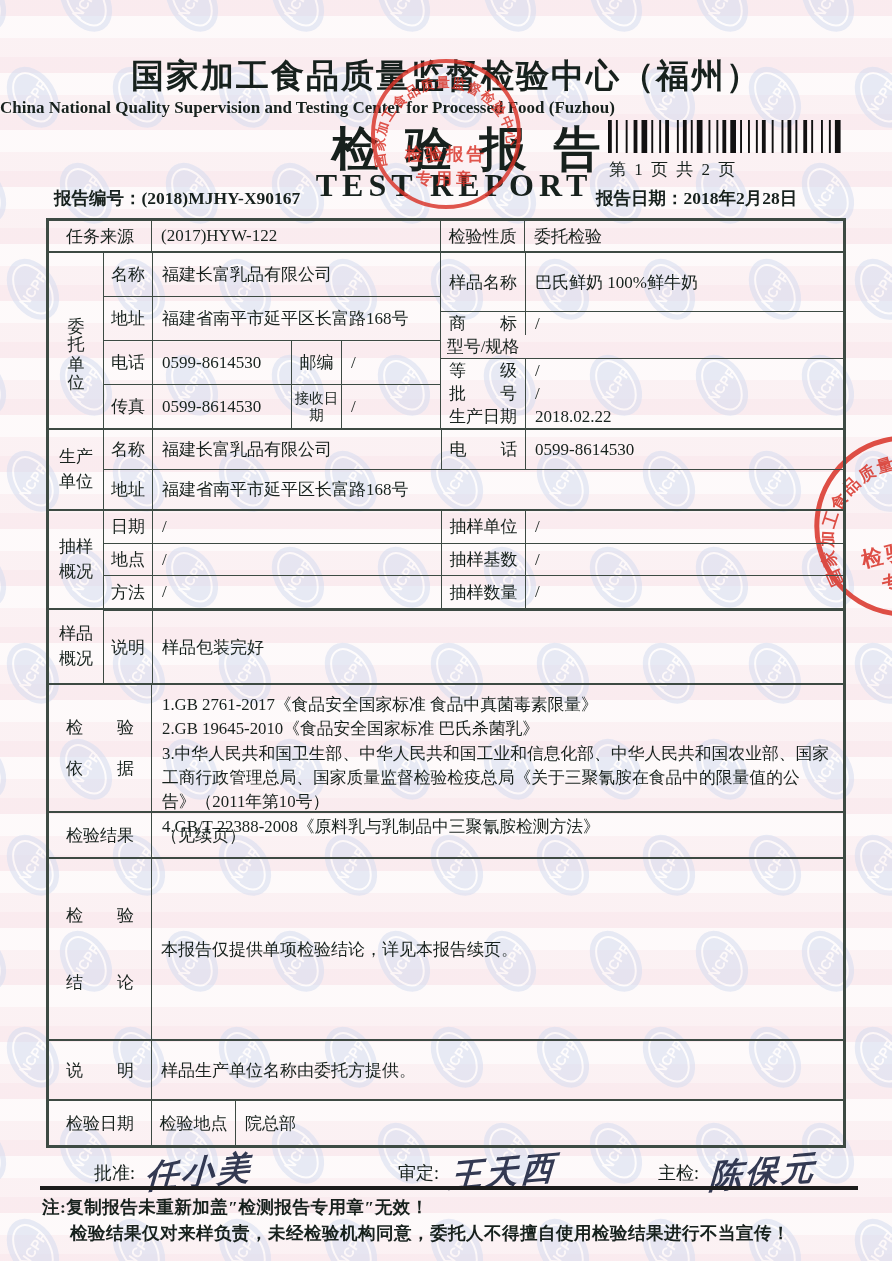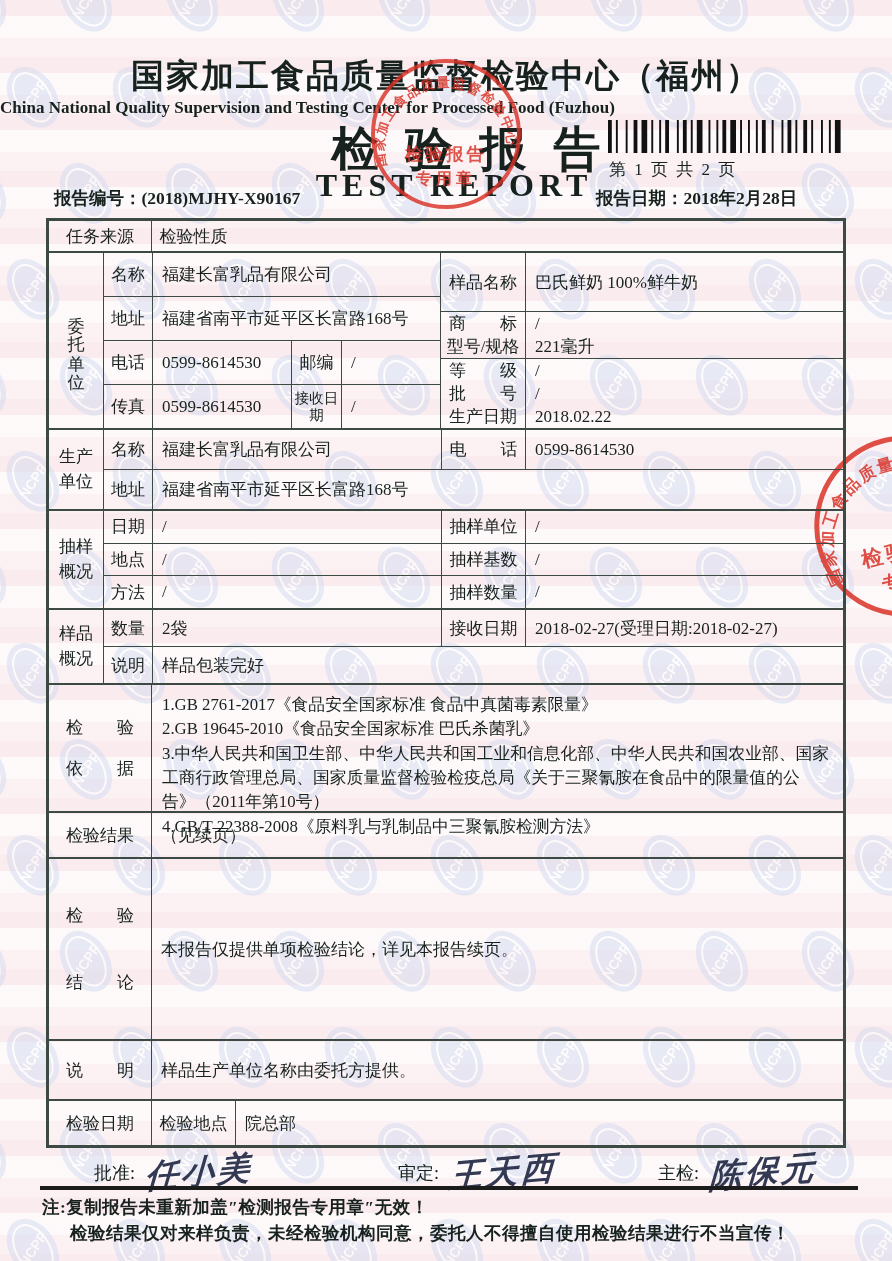--- a/index.html
+++ b/index.html
@@ -905,21 +905,23 @@
       <textPath href="#sealArc2" startOffset="2">国家加工食品质量监督检验中心</textPath>
     </text>
     <text class="seal-text" x="100" y="130" text-anchor="middle" font-size="21" letter-spacing="4" font-weight="bold">检验报告</text>
     <text class="seal-text" x="100" y="158" text-anchor="middle" font-size="19" letter-spacing="5" font-weight="bold">专用章</text>
   </svg>
 
   <div class="tbl">
 
     <div class="sec first" style="height:30px">
       <div class="cell lab w-ab">任务来源</div>
+      <div class="cell val w-v1 bl">(2017)HYW-122</div>
       <div class="cell lab w-d bl">检验性质</div>
+      <div class="cell val grow bl">委托检验</div>
     </div>
 
     <div class="sec" style="height:177px">
       <div class="cell w-a">
         <div class="vlabel">委托单位</div>
       </div>
       <div class="stack bl" style="width:337px">
         <div class="row" style="height:44px">
           <div class="cell lab w-b">名称</div>
           <div class="cell val grow bl">福建长富乳品有限公司</div>
@@ -946,21 +948,20 @@
           <div class="cell lab w-d">样品名称</div>
           <div class="cell val grow bl">巴氏鲜奶 100%鲜牛奶</div>
         </div>
         <div class="stack bt" style="height:47px">
           <div class="row" style="flex:1">
             <div class="cell lab w-d">商　　标</div>
             <div class="cell val grow bl">/</div>
           </div>
           <div class="row" style="flex:1">
             <div class="cell lab w-d">型号/规格</div>
-            <div class="cell val grow bl">221毫升</div>
           </div>
         </div>
         <div class="stack bt" style="flex:1">
           <div class="row" style="flex:1">
             <div class="cell lab w-d">等　　级</div>
             <div class="cell val grow bl">/</div>
           </div>
           <div class="row" style="flex:1">
             <div class="cell lab w-d">批　　号</div>
             <div class="cell val grow bl">/</div>
@@ -1009,26 +1010,20 @@
           <div class="cell val w-v1 bl">/</div>
           <div class="cell lab w-d bl">抽样数量</div>
           <div class="cell val grow bl">/</div>
         </div>
       </div>
     </div>
 
     <div class="sec" style="height:75px">
       <div class="cell lab glabel w-a">样品概况</div>
       <div class="stack grow bl">
-        <div class="row" style="height:39px">
-          <div class="cell lab w-b">数量</div>
-          <div class="cell val w-v1 bl">2袋</div>
-          <div class="cell lab w-d bl">接收日期</div>
-          <div class="cell val grow bl">2018-02-27(受理日期:2018-02-27)</div>
-        </div>
         <div class="row bt" style="flex:1">
           <div class="cell lab w-b">说明</div>
           <div class="cell val grow bl">样品包装完好</div>
         </div>
       </div>
     </div>
 
     <div class="sec" style="height:128px">
       <div class="cell w-ab biglabel">
         <div>检　　验</div>

